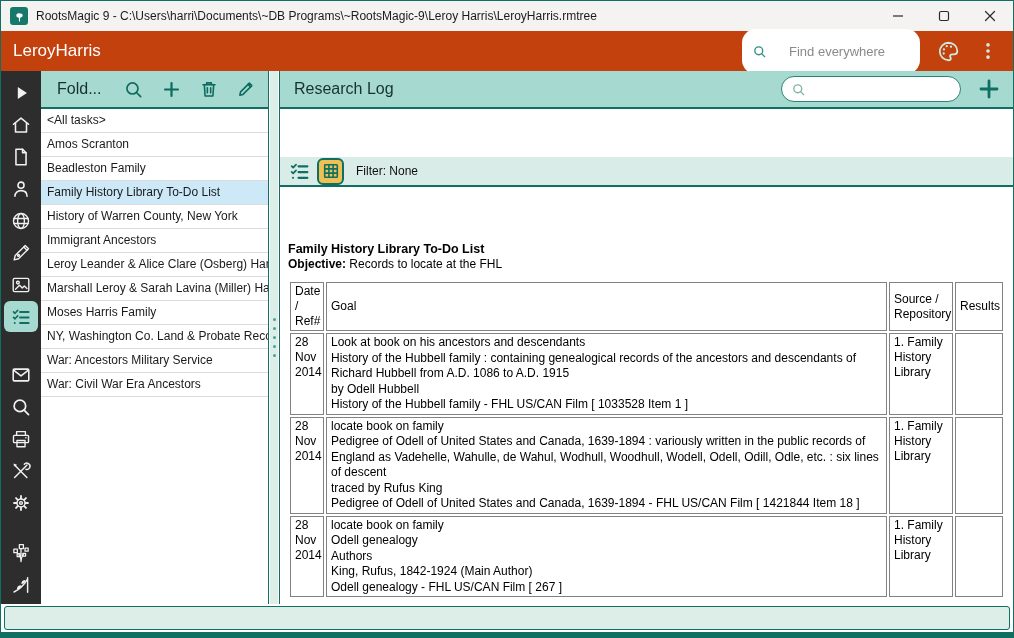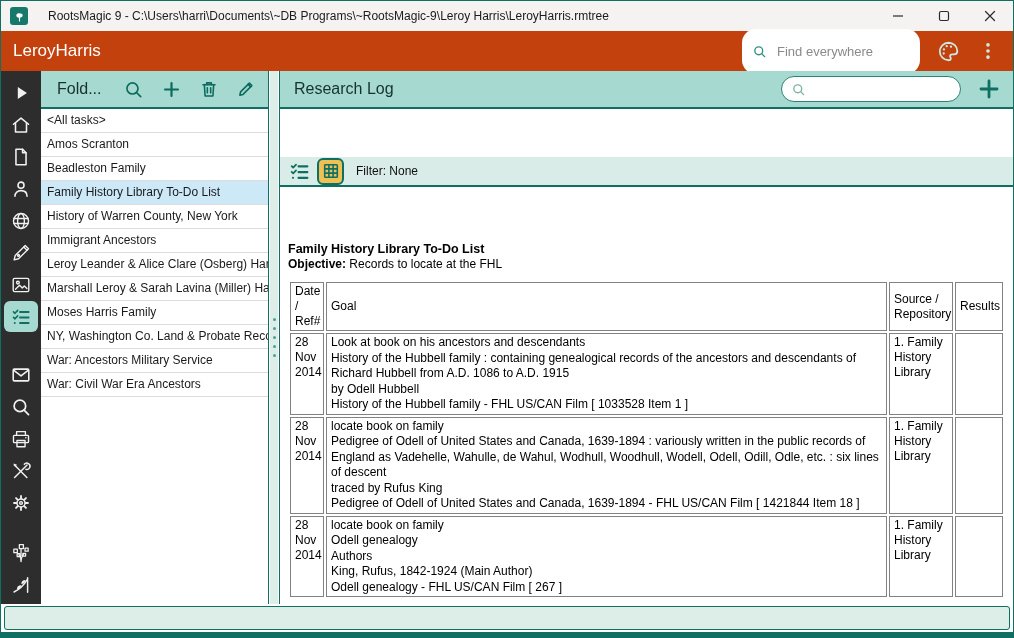--- a/index.html
+++ b/index.html
@@ -7,28 +7,28 @@
   body {
     width:1014px; height:638px; overflow:hidden;
     font-family:"Liberation Sans","DejaVu Sans",sans-serif;
     background:#fff;
   }
   .window { width:1014px; height:638px; border:1px solid #0e6f62; display:flex; flex-direction:column; background:#fff; }
 
   
   .titlebar { height:30px; background:#f4f3f1; display:flex; align-items:center; padding-left:9px; flex:0 0 auto; }
   .app-icon { width:18px; height:18px; border-radius:3px; background:#15786a; display:flex; align-items:center; justify-content:center; flex:0 0 auto; }
-  .title-text { font-size:12px; color:#1b1b1b; margin-left:20px; flex:1; white-space:nowrap; overflow:hidden; }
+  .title-text { font-size:12px; color:#1b1b1b; margin-left:8px; flex:1; white-space:nowrap; overflow:hidden; }
   .win-controls { display:flex; height:100%; flex:0 0 auto; }
   .win-btn { width:46px; height:100%; display:flex; align-items:center; justify-content:center; color:#2b2b2b; }
 
   
   .app-header { height:40px; background:#c2410c; display:flex; align-items:center; padding:0 14px 0 12px; flex:0 0 auto; }
   .db-name { color:#fff; font-size:17px; flex:1; }
-  .find-pill { width:178px; height:45px; background:#fff; border-radius:14px; display:flex; align-items:center; padding:0 10px; gap:8px; }
+  .find-pill { width:178px; height:45px; background:#fff; border-radius:14px; display:flex; align-items:center; padding:0 10px; gap:20px; }
   .find-pill input { border:none; outline:none; background:transparent; font-size:13px; color:#444; width:100%; font-family:inherit; }
   .find-pill input::placeholder { color:#8a8a8a; }
   .hdr-icon { color:#cfe9e1; margin-left:16px; display:flex; align-items:center; }
 
   
   .main { flex:1 1 auto; display:flex; min-height:0; }
 
   
   .rail { width:40px; background:#2d2d2d; display:flex; flex-direction:column; align-items:center; padding-top:6px; flex:0 0 auto; }
   .rail-item { width:34px; height:31px; margin-bottom:1px; border-radius:6px; display:flex; align-items:center; justify-content:center; color:#f1f1f1; cursor:pointer; flex:0 0 auto; }

